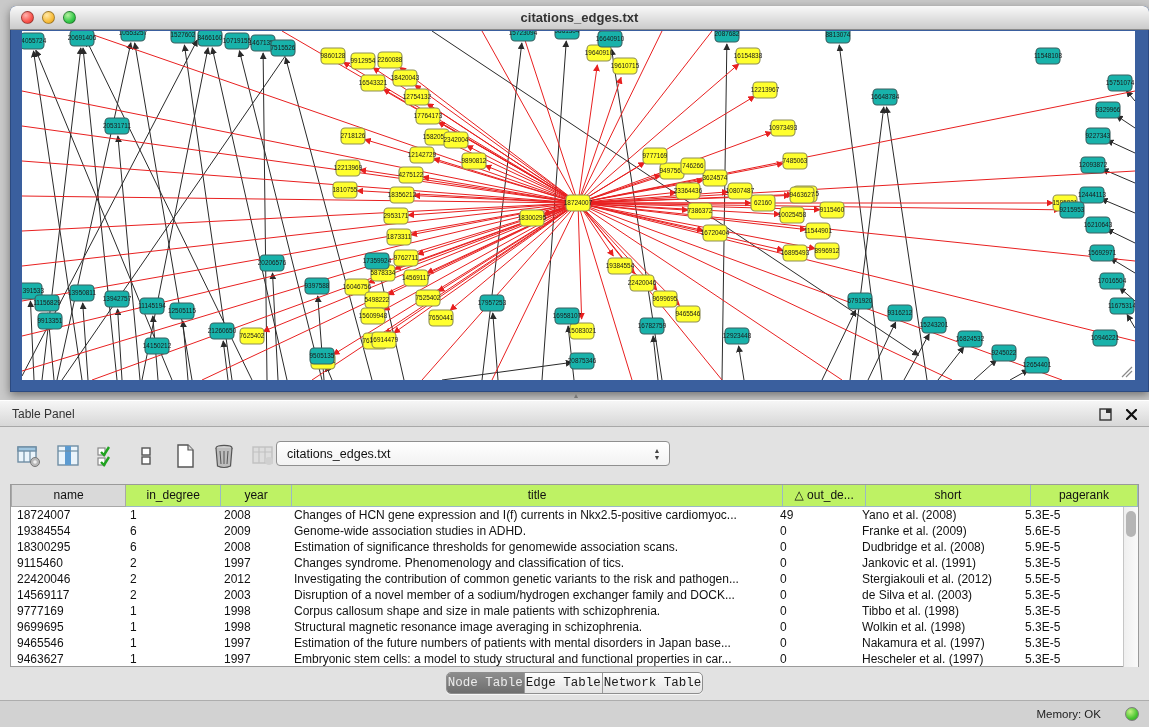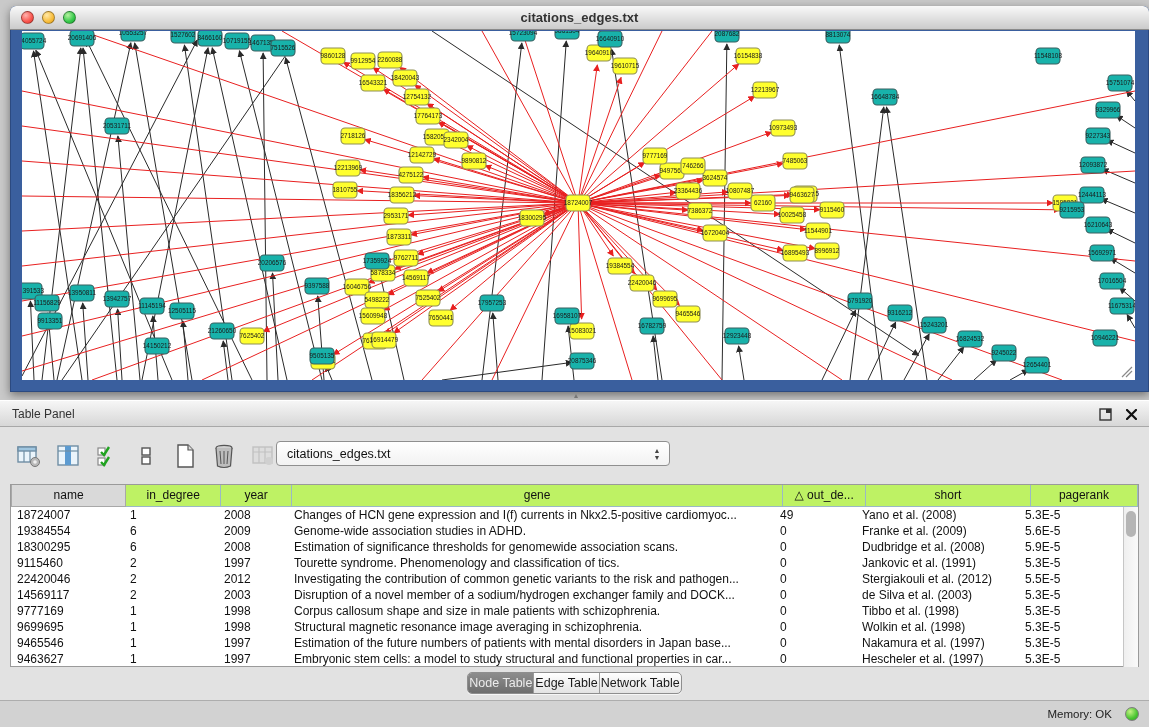--- a/index.html
+++ b/index.html
@@ -113,36 +113,37 @@
 
   .tabs-bar { position:absolute; left:0; right:0; top:272px; display:flex; justify-content:center; }
   .seg {
     display:inline-flex; border:1px solid #8e8e8e; border-radius:5px; overflow:hidden;
     background:linear-gradient(#ffffff,#e3e3e3);
     box-shadow:0 1px 0 rgba(255,255,255,.7);
   }
   .seg .tab {
     padding:3px 1px; font-size:12.5px; color:#1a1a1a;
     border-right:1px solid #9a9a9a;
+    font-family:Liberation Mono, monospace;
   }
   .seg .tab:last-child { border-right:none; }
   .seg .tab.active {
     background:linear-gradient(#8d8d8d,#6e6e6e); color:#ececec;
   }
 
   .splitter-grip {
     position:absolute; left:570px; top:392px; width:12px; height:8px;
     color:#777; font-size:8px; line-height:8px; text-align:center;
   }
 
   .status-bar {
     position:absolute; left:0; bottom:0; width:1149px; height:27px;
     background:#d2d2d2; border-top:1px solid #adadad;
   }
-  .status-right { position:absolute; right:10px; top:0; height:26px; display:flex; align-items:center; gap:13px; }
+  .status-right { position:absolute; right:10px; top:0; height:26px; display:flex; align-items:center; gap:24px; }
   .status-right .mem { font-size:11.5px; color:#222; }
   .mem-dot {
     width:14px; height:14px; border-radius:50%;
     background:radial-gradient(circle at 35% 30%, #c4f283, #49c531 60%, #2f9e22);
     border:1px solid #7c7c7c;
   }
 </style>
 </head>
 <body>
 
@@ -859,21 +860,21 @@
         <col style="width:486px">
           <col style="width:82px">
           <col style="width:163px">
           <col style="width:106px">
       </colgroup>
       <thead>
           <tr id="tbl-head-row">
             <th>name</th>
             <th>in_degree</th>
             <th>year</th>
-            <th>gene</th>
+            <th>title</th>
             <th>△ out_de...</th>
             <th>short</th>
             <th>pagerank</th>
           </tr>
         </thead>
     </table>
     <div class="tbl-body-wrap">
       <div class="tbl-body-area">
         <table class="tbl">
           <colgroup>
@@ -910,21 +911,21 @@
                 <td>2008</td>
                 <td>Estimation of significance thresholds for genomewide association scans.</td>
                 <td>0</td>
                 <td class="center">Dudbridge et al. (2008)</td>
                 <td>5.9E-5</td>
               </tr>
               <tr>
                 <td>9115460</td>
                 <td>2</td>
                 <td>1997</td>
-                <td>Tourette syndrome. Phenomenology and classification of tics.</td>
+                <td>Changes syndrome. Phenomenology and classification of tics.</td>
                 <td>0</td>
                 <td class="center">Jankovic et al. (1991)</td>
                 <td>5.3E-5</td>
               </tr>
               <tr>
                 <td>22420046</td>
                 <td>2</td>
                 <td>2012</td>
                 <td>Investigating the contribution of common genetic variants to the risk and pathogen...</td>
                 <td>0</td>

